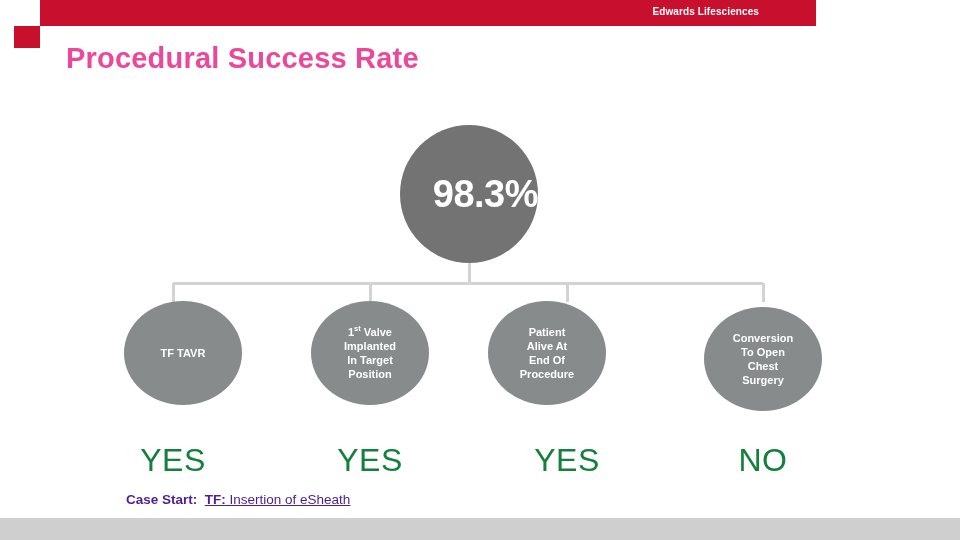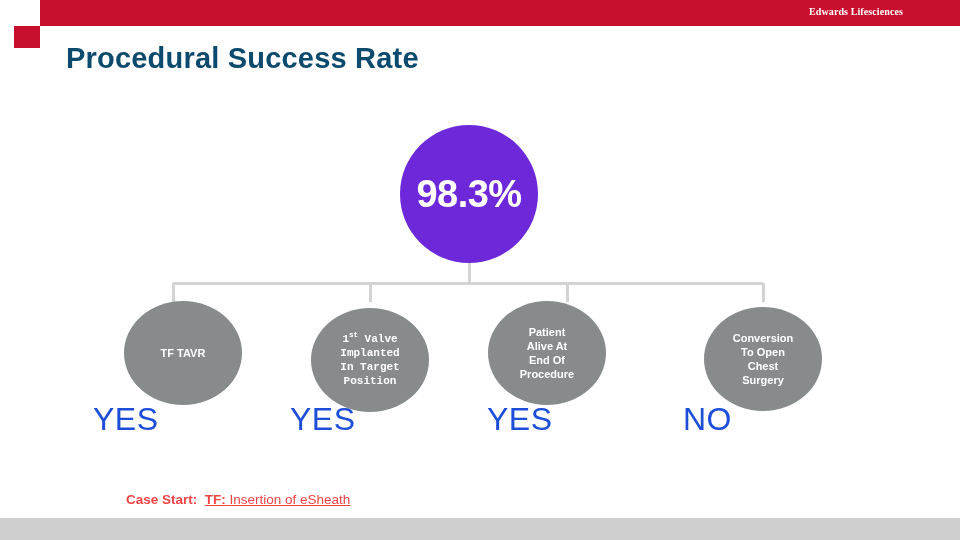--- a/index.html
+++ b/index.html
@@ -14,24 +14,23 @@
     overflow: hidden;
     font-family: "Liberation Sans", sans-serif;
     -webkit-font-smoothing: antialiased;
   }
 
   
   .brand-band {
     position: absolute;
     left: 40px;
     top: 0;
-    width: 920px;
+    width: 776px;
     height: 26px;
     background: #C8102E;
-    font-family: Liberation Serif, serif;
   }
   .brand-text {
     position: absolute;
     right: 57px;
     top: 6px;
     color: #ffffff;
     font-size: 10px;
     font-weight: bold;
     letter-spacing: 0.1px;
     white-space: nowrap;
@@ -45,21 +44,21 @@
     background: #C8102E;
   }
 
   
   .slide-title {
     position: absolute;
     left: 66px;
     top: 42px;
     font-size: 29px;
     font-weight: bold;
-    color: #0c4a6e;
+    color: #ec4899;
     letter-spacing: 0.2px;
     white-space: nowrap;
   }
 
   
   .connector-layer {
     position: absolute;
     left: 0;
     top: 0;
     width: 960px;
@@ -68,24 +67,24 @@
   }
 
   
   .root-node {
     position: absolute;
     left: 400px;
     top: 125px;
     width: 138px;
     height: 138px;
     border-radius: 50%;
-    background: #6d28d9;
+    background: #737373;
     display: flex;
     align-items: center;
-    justify-content: center;
+    justify-content: flex-end;
   }
   .root-value {
     color: #ffffff;
     font-size: 38px;
     font-weight: bold;
     letter-spacing: -0.5px;
     line-height: 1;
   }
 
   
@@ -117,35 +116,36 @@
   }
   .criterion-label sup {
     font-size: 7.5px;
     vertical-align: super;
     line-height: 0;
   }
 
   
   .answer {
     position: absolute;
-    top: 400px;
+    top: 441px;
     width: 160px;
+    text-align: center;
     font-size: 32px;
-    color: #1d4ed8;
+    color: #15803d;
     letter-spacing: 0.5px;
     line-height: 1.2;
   }
 
   
   .caption {
     position: absolute;
     left: 126px;
     top: 492px;
     font-size: 13.5px;
-    color: #ef4444;
+    color: #4c1d95;
     white-space: nowrap;
   }
   .caption .cap-lead {
     font-weight: bold;
   }
   .caption .cap-underlined {
     text-decoration: underline;
   }
   .caption .cap-tf {
     font-weight: bold;
@@ -188,21 +188,21 @@
 <div class="root-node">
   <span class="root-value">98.3%</span>
 </div>
 
 <div class="criterion" style="left:124px; top:301px;">
   <div class="criterion-ellipse">
     <span class="criterion-label">TF TAVR</span>
   </div>
 </div>
 
-<div class="criterion" style="left:311px; top:308px;font-family:Liberation Mono, monospace;">
+<div class="criterion" style="left:311px; top:301px;">
   <div class="criterion-ellipse">
     <span class="criterion-label"><span>1</span><sup>st</sup><span> Valve
 Implanted
 In Target
 Position</span></span>
   </div>
 </div>
 
 <div class="criterion" style="left:488px; top:301px;">
   <div class="criterion-ellipse">

